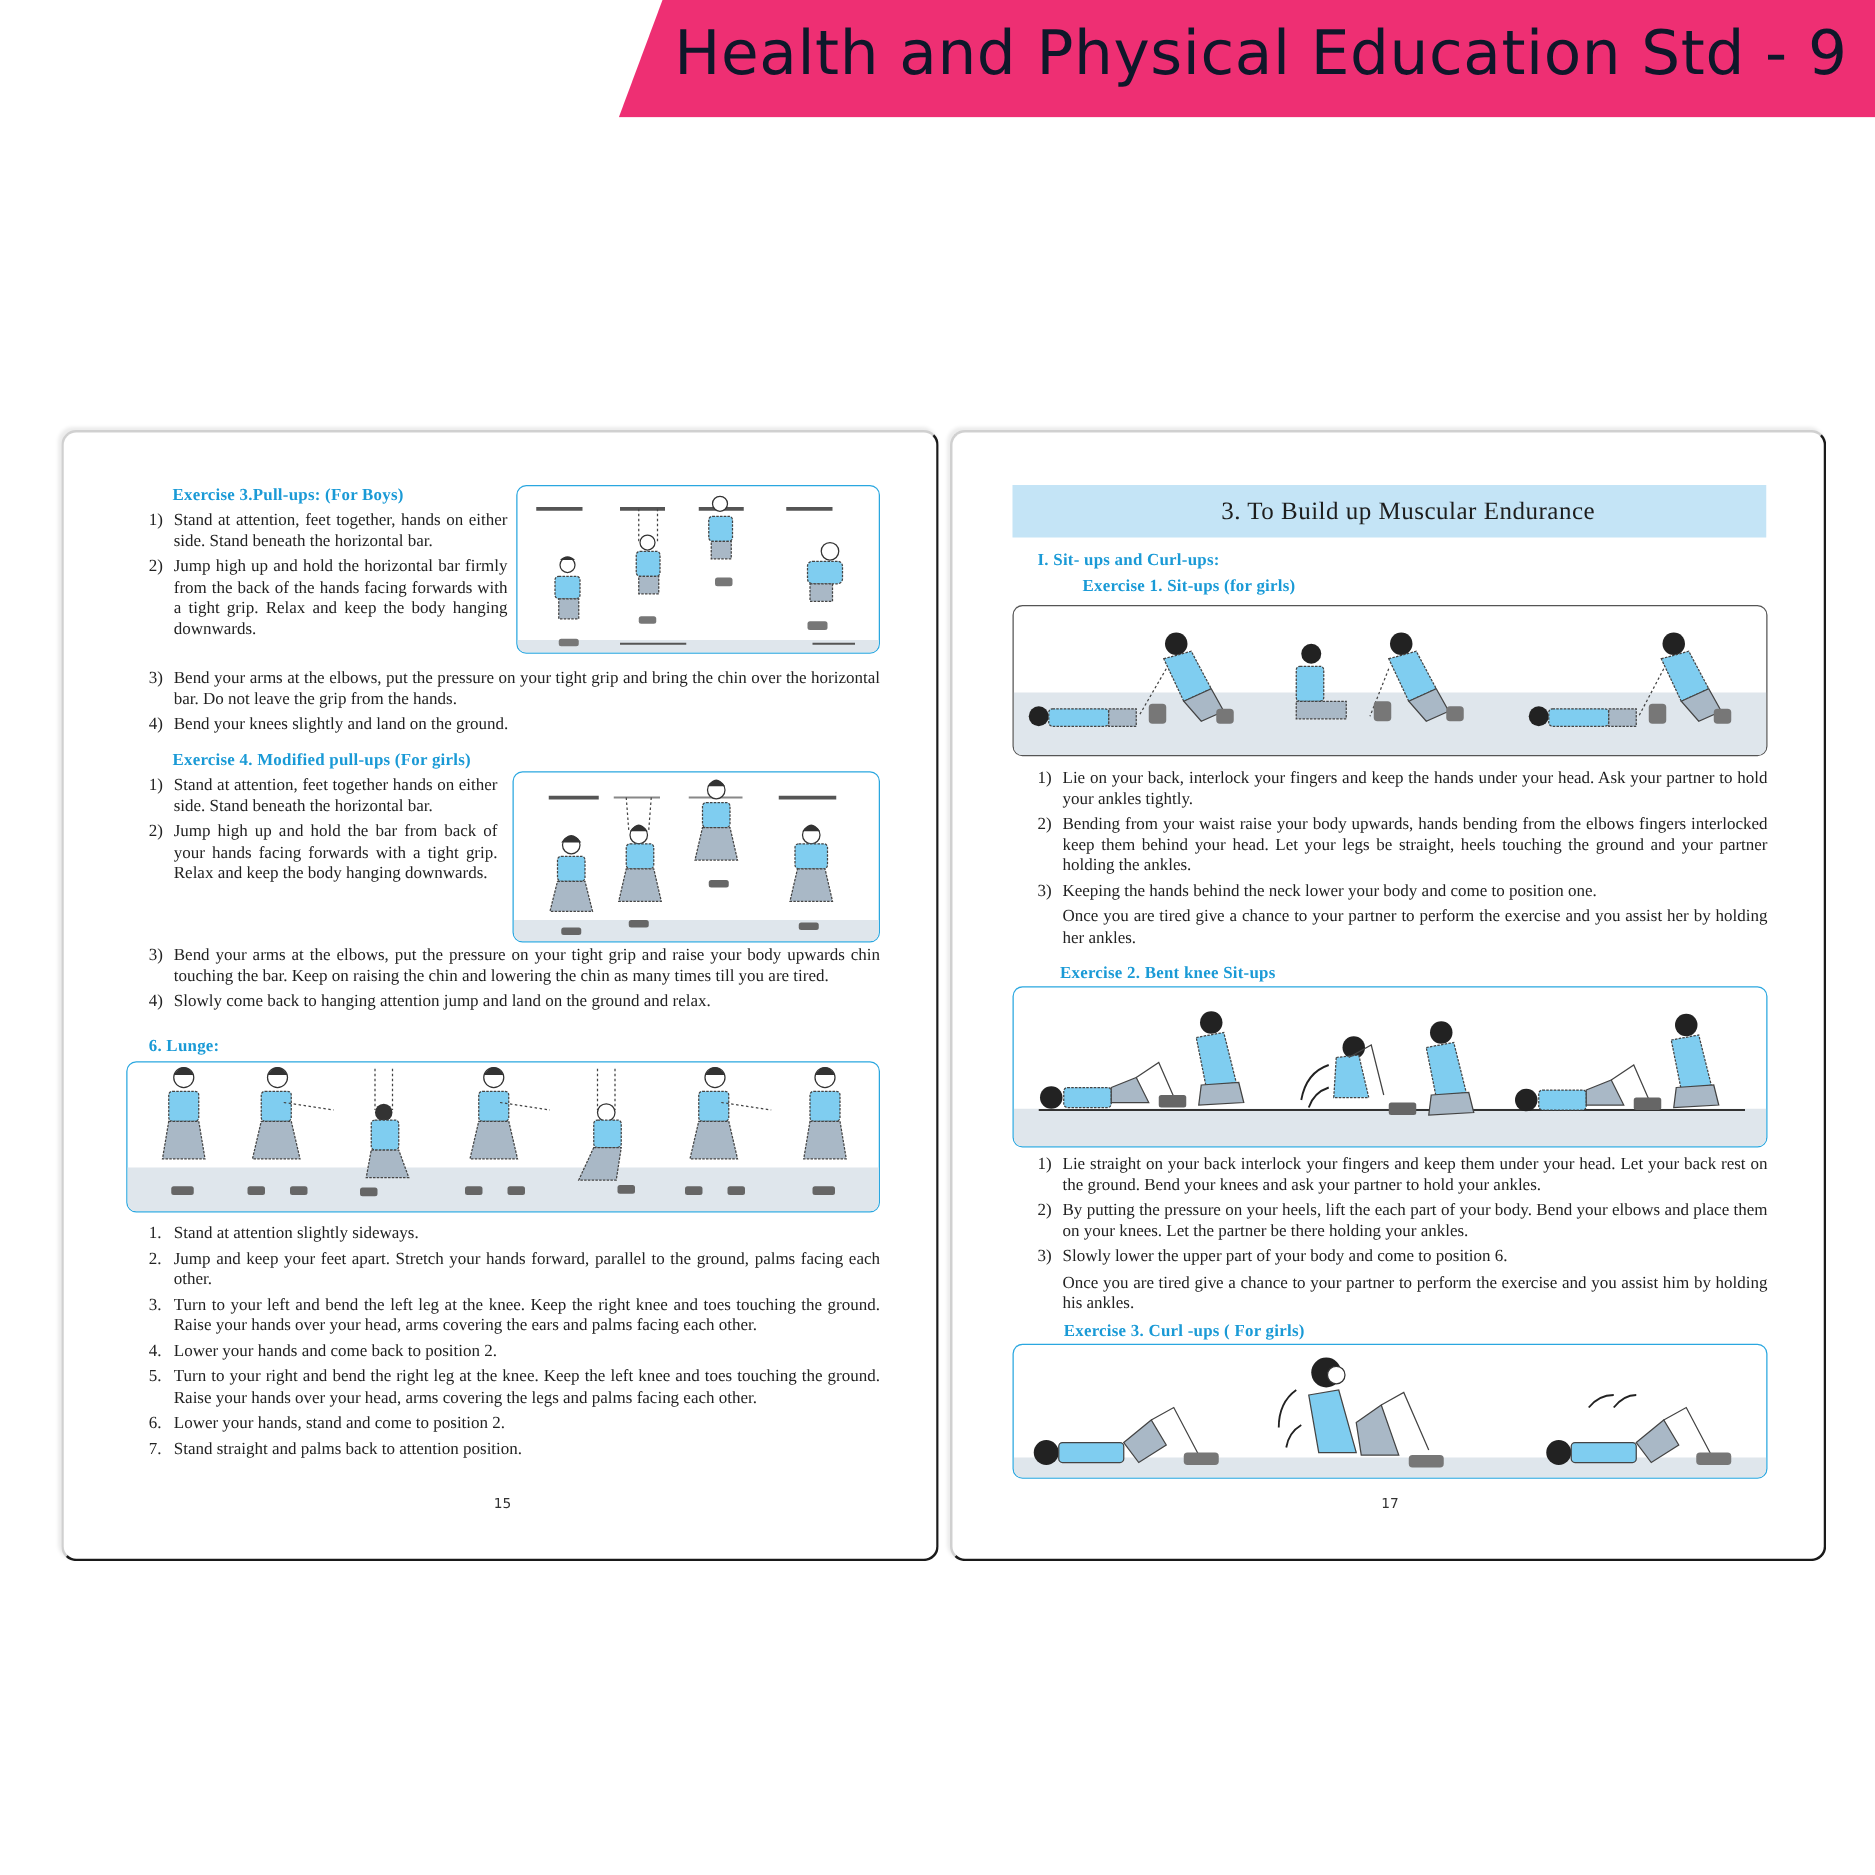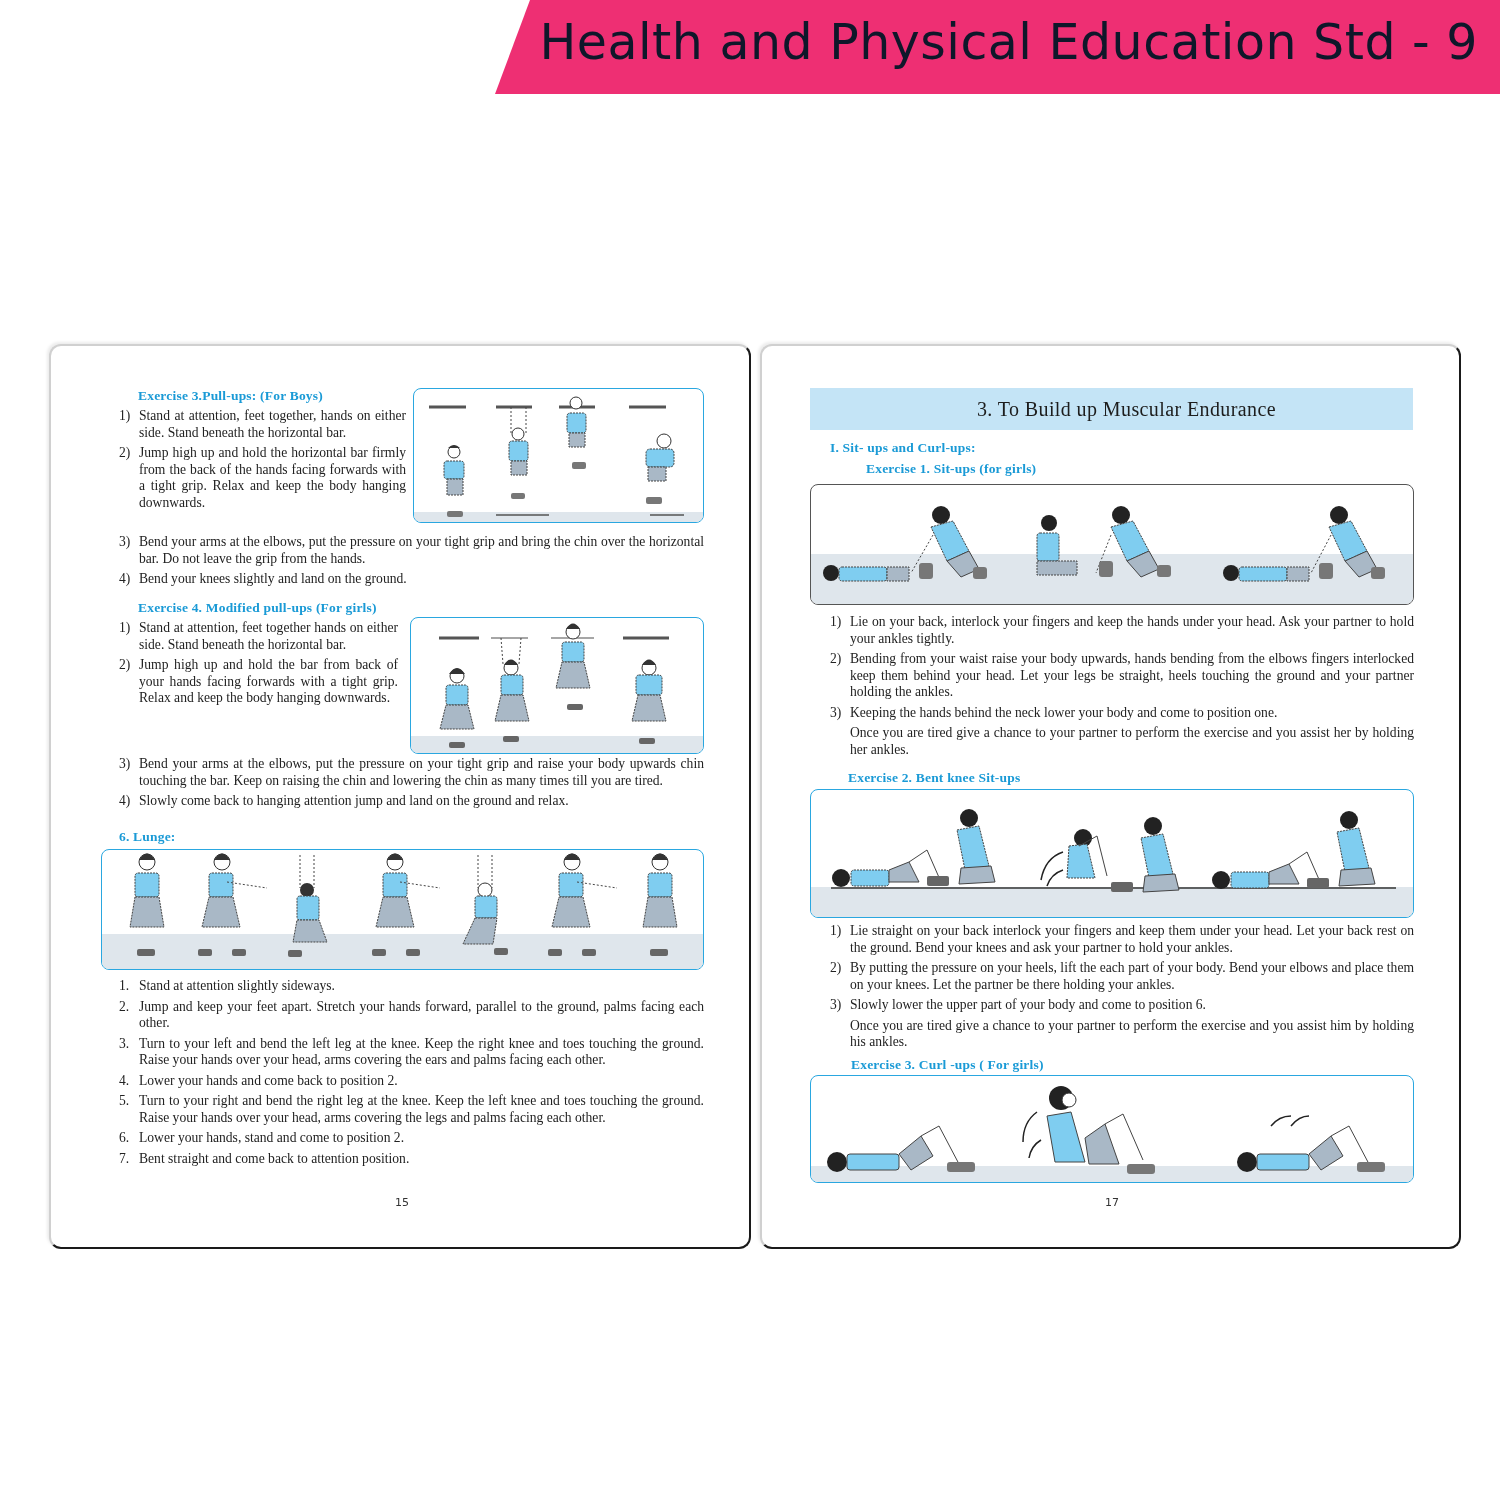--- a/index.html
+++ b/index.html
@@ -263,21 +263,21 @@
     <div class="step step-gap">
         <span class="num">5.</span>
         <span class="txt">Turn to your right and bend the right leg at the knee. Keep the left knee and toes touching the ground. Raise your hands over your head, arms covering the legs and palms facing each other.</span>
       </div>
     <div class="step step-gap">
         <span class="num">6.</span>
         <span class="txt">Lower your hands, stand and come to position 2.</span>
       </div>
     <div class="step">
         <span class="num">7.</span>
-        <span class="txt">Bent straight and come back to attention position.</span>
+        <span class="txt">Stand straight and palms back to attention position.</span>
       </div>
   </div>
 
   <div class="page-num" style="left:344px; top:850px;">15</div>
 </div>
 
 <div class="page page-right">
   <div class="section-head">3. To Build up Muscular Endurance</div>
 
   <div class="abs h-blue" style="left:68px; top:94px;">I.  Sit- ups and Curl-ups:</div>

